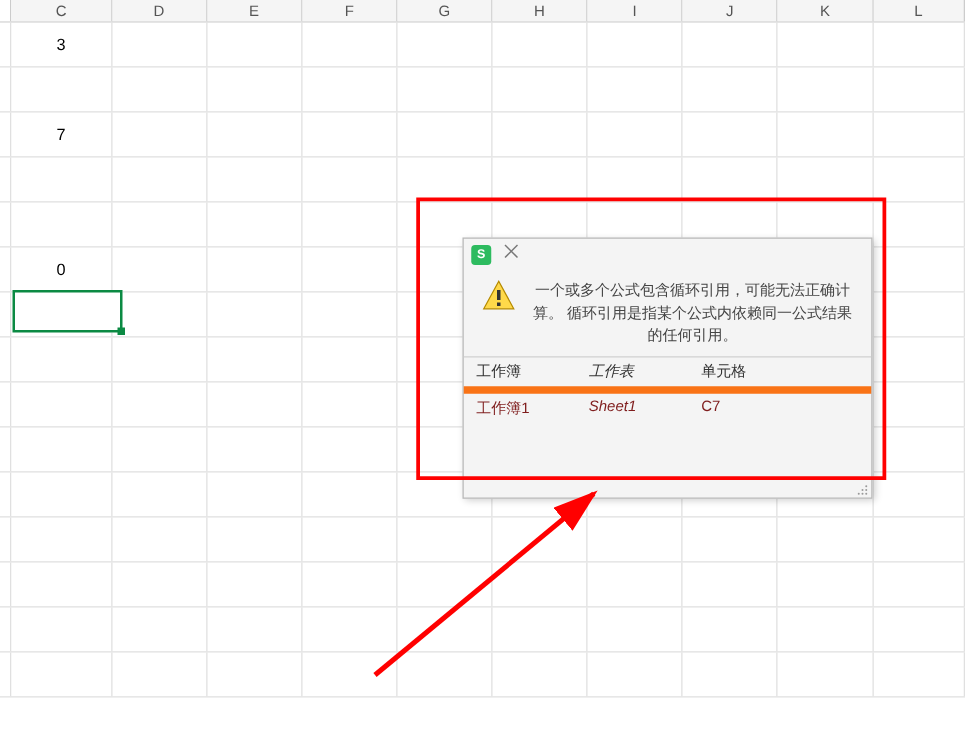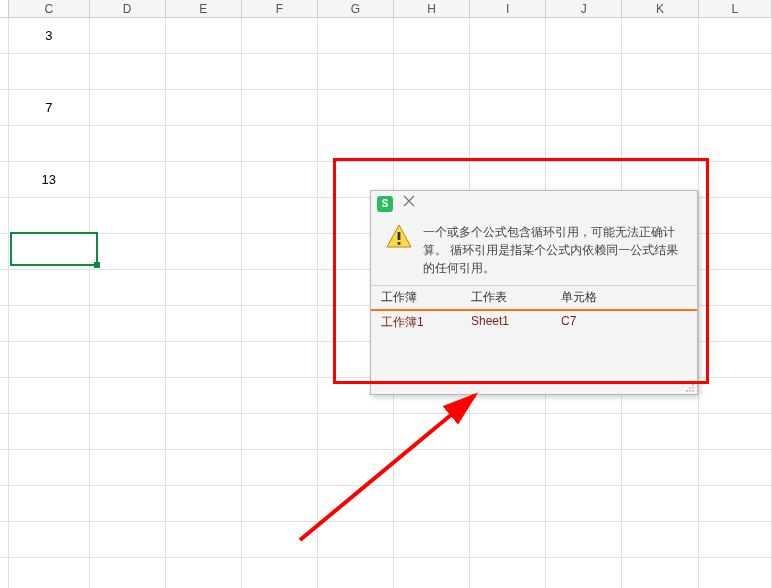--- a/index.html
+++ b/index.html
@@ -124,42 +124,43 @@
       height: 20px;
       text-align: center;
       line-height: 18px;
       color: #777;
       cursor: pointer;
     }
     .dialog .body {
       display: flex;
       padding: 6px 12px 8px 14px;
       gap: 10px;
+      text-align: center;
     }
     .warn-icon svg { display: block; }
     .dialog .msg {
       color: #444;
       line-height: 1.5;
       font-size: 12px;
     }
     .dialog .table {
       border-top: 1px solid #d0d0d0;
       padding: 0;
     }
     .dialog .thead, .dialog .trow {
       display: flex;
       padding: 3px 10px;
     }
     .dialog .thead {
-      border-bottom: 2px solid #f97316;
+      border-bottom: 6px solid #f97316;
       color: #333;
     }
     .dialog .trow { color: #7f1d1d; }
     .dialog .tc1 { width: 90px; }
-    .dialog .tc2 { width: 90px; }
+    .dialog .tc2 { width: 90px; font-style: italic; }
     .dialog .tc3 { width: 90px; }
     .dialog .spacer { height: 60px; }
     .dialog .resize {
       position: absolute;
       right: 2px;
       bottom: 2px;
       width: 10px;
       height: 10px;
     }
     .arrow {
@@ -234,33 +235,20 @@
         <div class="cell c-F"></div>
         <div class="cell c-G"></div>
         <div class="cell c-H"></div>
         <div class="cell c-I"></div>
         <div class="cell c-J"></div>
         <div class="cell c-K"></div>
         <div class="cell c-L"></div>
     </div>
     <div class="row">
       <div class="cell first"></div>
-      <div class="cell c-C">13</div>
-      <div class="cell c-D"></div>
-        <div class="cell c-E"></div>
-        <div class="cell c-F"></div>
-        <div class="cell c-G"></div>
-        <div class="cell c-H"></div>
-        <div class="cell c-I"></div>
-        <div class="cell c-J"></div>
-        <div class="cell c-K"></div>
-        <div class="cell c-L"></div>
-    </div>
-    <div class="row">
-      <div class="cell first"></div>
       <div class="cell c-C"></div>
       <div class="cell c-D"></div>
         <div class="cell c-E"></div>
         <div class="cell c-F"></div>
         <div class="cell c-G"></div>
         <div class="cell c-H"></div>
         <div class="cell c-I"></div>
         <div class="cell c-J"></div>
         <div class="cell c-K"></div>
         <div class="cell c-L"></div>

